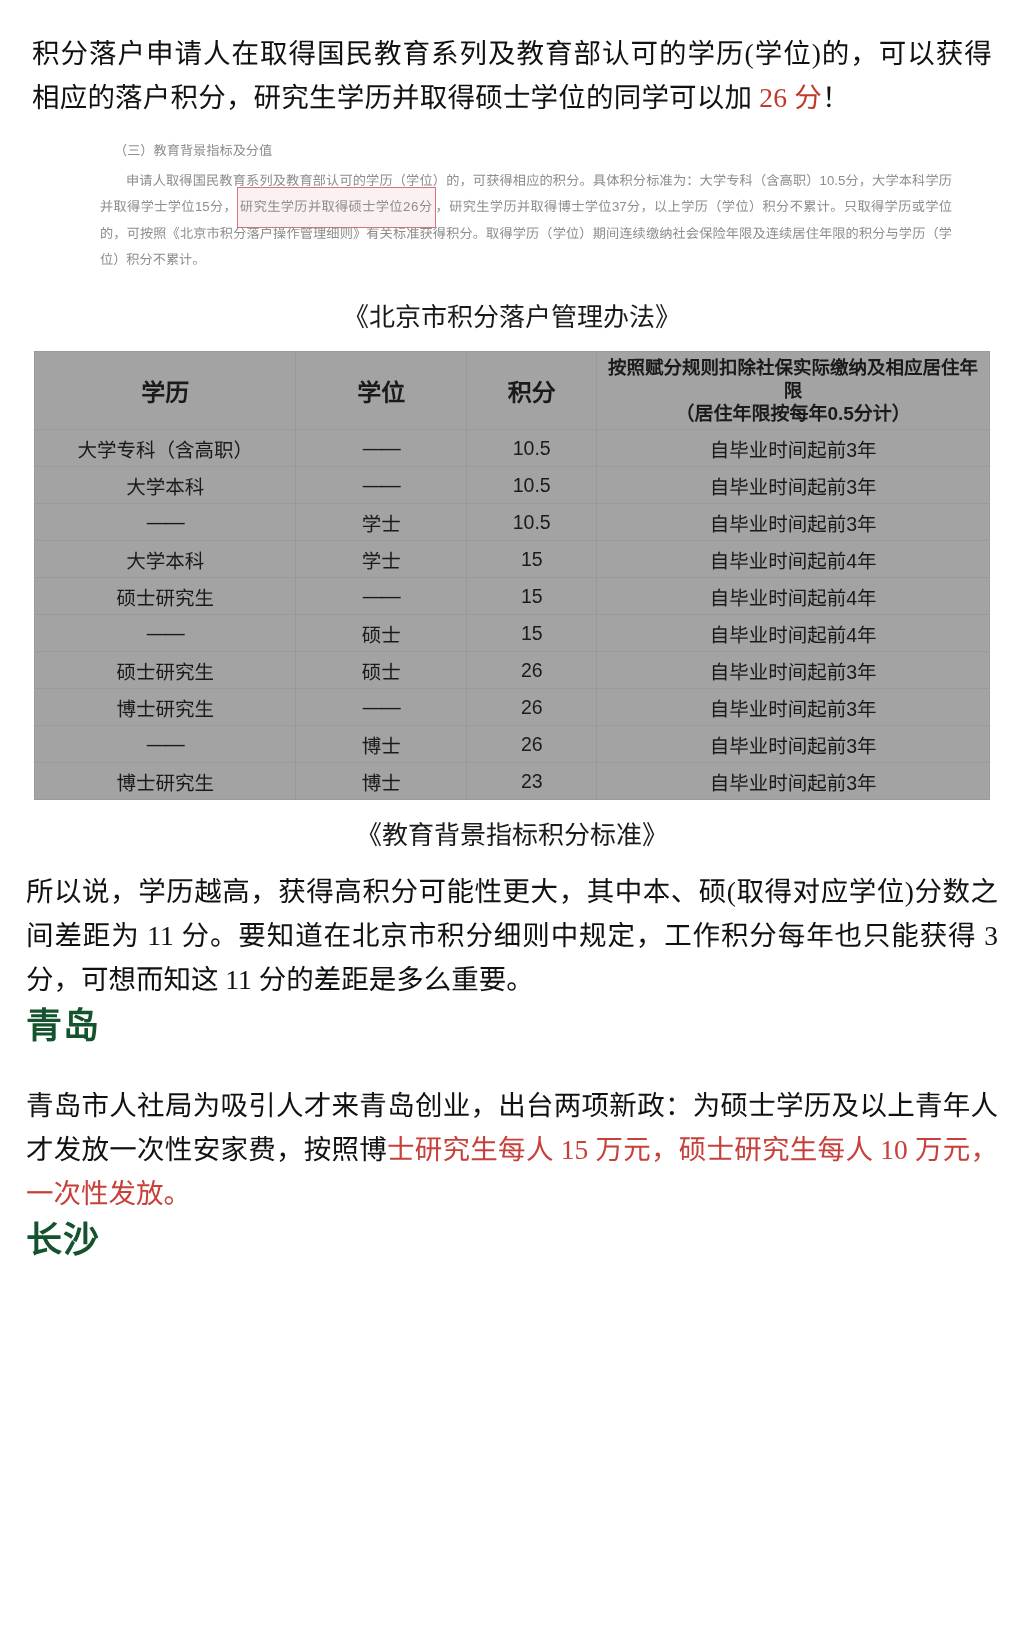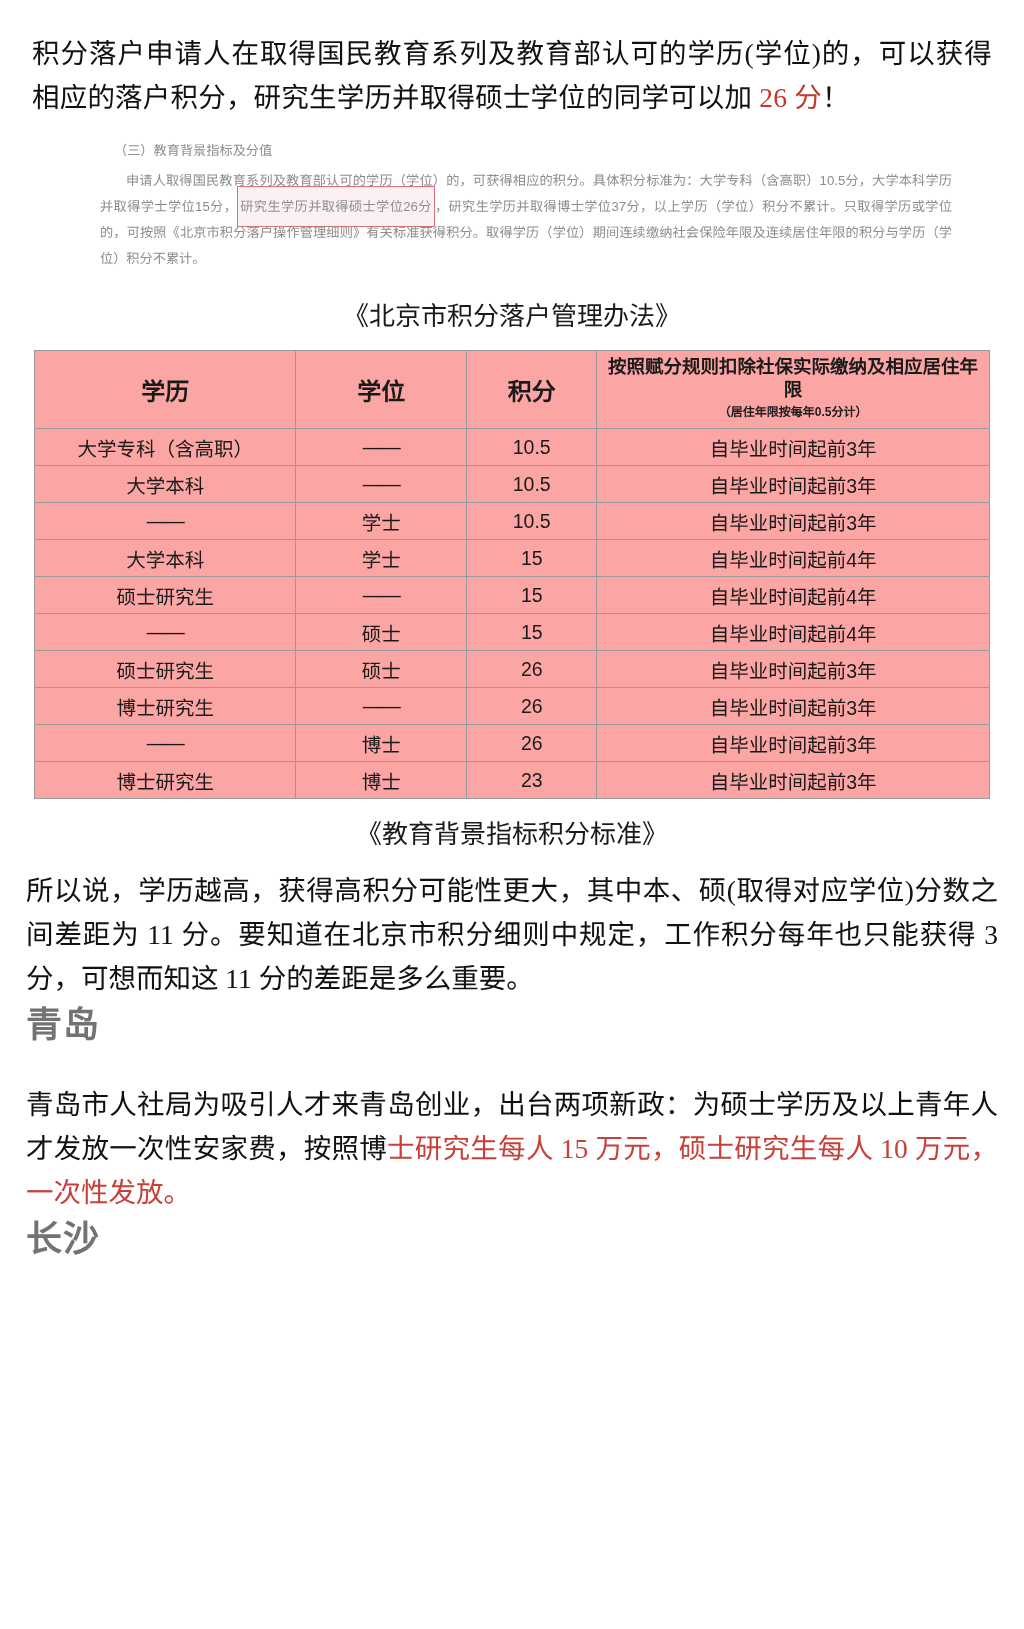--- a/index.html
+++ b/index.html
@@ -52,20 +52,21 @@
   }
   .excerpt .ex-body {
     display: block;
     text-indent: 26px;
   }
   .excerpt .boxed {
     border: 1.4px solid #d9737a;
     background: #fbf1f2;
     padding: 12px 2px;
     color: #8d8d8d;
+    font-family: Liberation Mono, monospace;
   }
 
   
   .tbl-title, .tbl-caption {
     text-align: center;
     font-size: 26px;
     line-height: 34px;
     color: #1a1a1a;
     font-family: "Liberation Serif", "DejaVu Serif", serif;
   }
@@ -81,35 +82,35 @@
     border-collapse: collapse;
     background: #fafafa;
     font-family: "Liberation Sans", "DejaVu Sans", sans-serif;
     table-layout: fixed;
   }
   table.points td, table.points th {
     border: 1px solid #9a9a9a;
     text-align: center;
     vertical-align: middle;
     color: #1a1a1a;
-    background: #fca5a5;
+    background: #a3a3a3;
   }
   table.points thead th {
     font-weight: bold;
     font-size: 24px;
     height: 56px;
     padding: 4px 6px;
   }
   table.points thead th.wide {
     font-size: 18.5px;
     line-height: 23px;
   }
   table.points thead th.wide .sub {
     display: block;
-    font-size: 12px;
+    font-size: 19px;
     font-weight: bold;
   }
   table.points tbody td {
     font-size: 19.5px;
     height: 34px;
     padding: 1px 4px;
     font-weight: normal;
   }
   .col-a { width: 27.5%; }
   .col-b { width: 17.5%; }
@@ -125,21 +126,21 @@
     line-height: 44px;
     text-align: justify;
     color: #111111;
   }
   .para.gap { margin-top: 16px; }
 
   
   h2.city {
     margin: 0;
     padding: 0 26px;
-    color: #737373;
+    color: #14532d;
     font-size: 36px;
     line-height: 48px;
     font-weight: bold;
     font-family: "Liberation Sans", "DejaVu Sans", sans-serif;
     letter-spacing: 1px;
   }
   .sect-gap-top { margin-top: 46px; }
   .sect-gap-bot { margin-top: 34px; }
 </style>
 </head>

